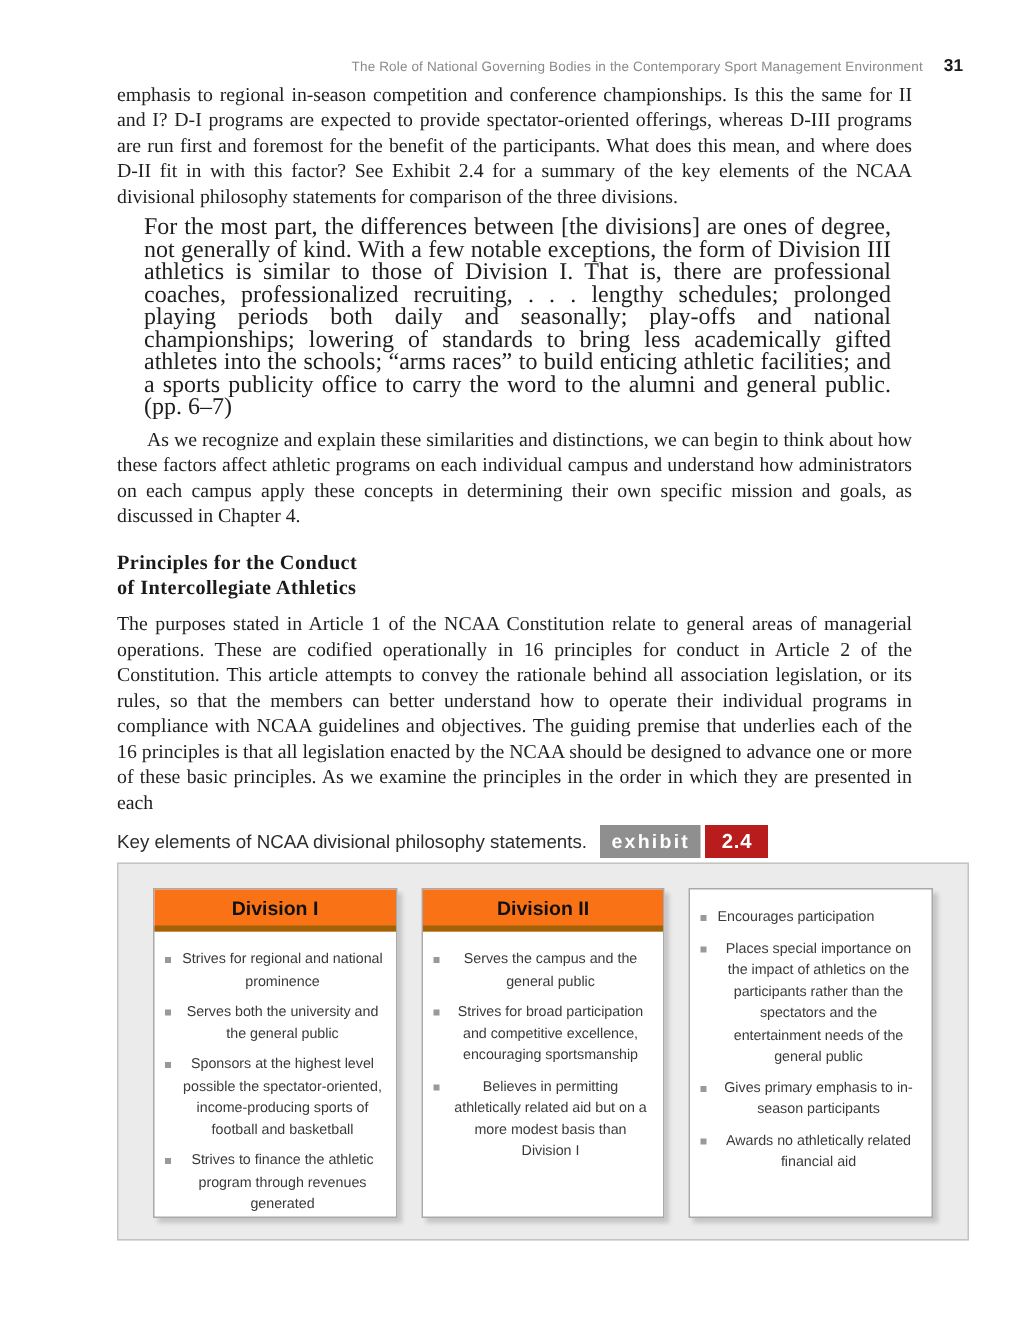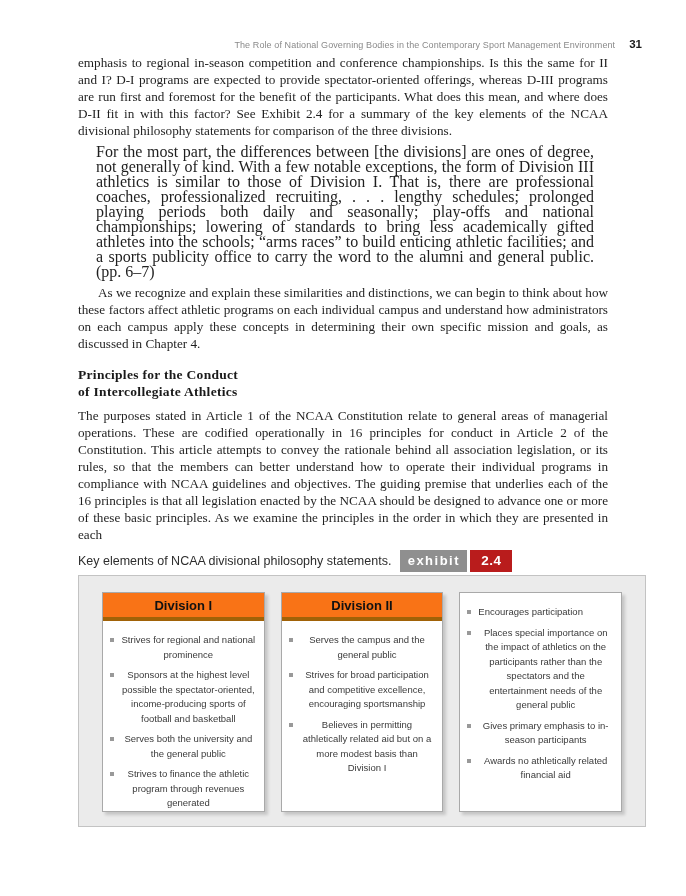--- a/index.html
+++ b/index.html
@@ -110,25 +110,25 @@
 
     <div class="division-card">
       <div class="card-header">Division I</div>
       <div class="card-body">
         <div class="bullet-item">
             <span class="bullet-sq"></span>
             <span>Strives for regional and national prominence</span>
           </div>
         <div class="bullet-item">
             <span class="bullet-sq"></span>
-            <span>Sponsors at the highest level possible the spectator-oriented, income-producing sports of football and basketball</span>
+            <span>Serves both the university and the general public</span>
           </div>
         <div class="bullet-item">
             <span class="bullet-sq"></span>
-            <span>Serves both the university and the general public</span>
+            <span>Sponsors at the highest level possible the spectator-oriented, income-producing sports of football and basketball</span>
           </div>
         <div class="bullet-item">
             <span class="bullet-sq"></span>
             <span>Strives to finance the athletic program through revenues generated</span>
           </div>
       </div>
     </div>
 
     <div class="division-card">
       <div class="card-header">Division II</div>

